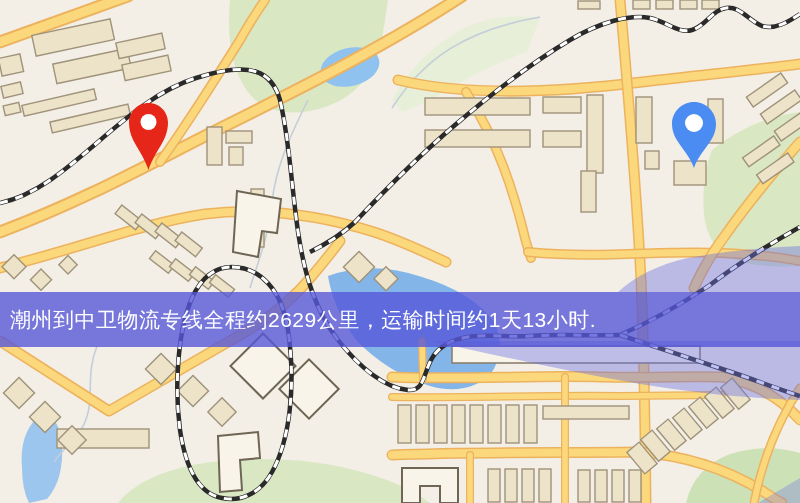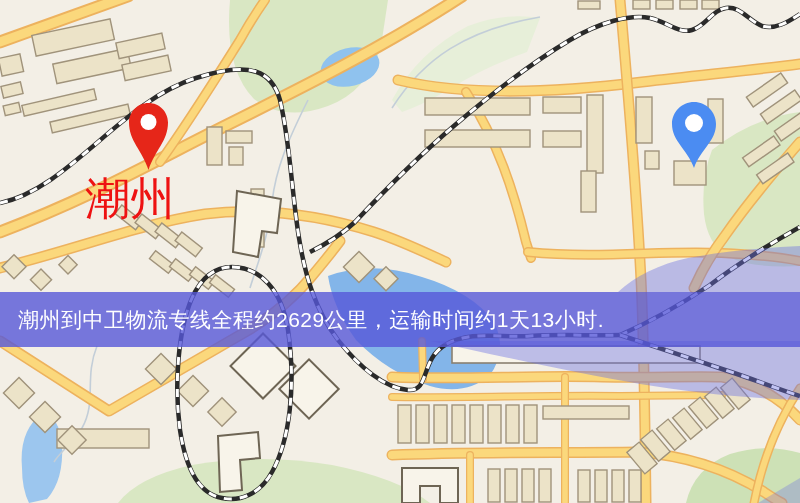--- a/index.html
+++ b/index.html
@@ -25,21 +25,21 @@
   .tint{fill:rgba(108,112,226,0.42);stroke:none;}
 
   .banner{
     position:absolute;left:0;top:292px;width:800px;height:55px;
     background:var(--banner-bg,rgba(86,88,216,0.8));
     display:flex;align-items:center;
   }
   .banner span{
     color:var(--banner-text,#fff);
     font-size:21px;letter-spacing:.5px;
-    padding-left:18px;white-space:nowrap;
+    padding-left:10px;white-space:nowrap;
   }
   .pin{position:absolute;}
   .pin svg{display:block;}
   .pin-origin{left:126px;top:100px;}
   .pin-dest{left:668px;top:100px;}
   .pin-body-origin{fill:var(--origin-pin,#e62619);}
   .pin-body-dest{fill:var(--dest-pin,#4b8cf2);}
   .map-label{
     position:absolute;font-family:"Liberation Serif", serif;
     line-height:1;white-space:nowrap;
@@ -244,21 +244,20 @@
   <div class="banner">
     <span>潮州到中卫物流专线全程约2629公里，运输时间约1天13小时.</span>
   </div>
 
   <div class="pin pin-origin">
     <svg width="45" height="72" viewBox="0 0 45 72">
       <path class="pin-body-origin" d="M22.5,70 C16,50 3,41 3,22.5 C3,11.7 11.7,3 22.5,3 C33.3,3 42,11.7 42,22.5 C42,41 29,50 22.5,70 Z"></path>
       <circle cx="22.5" cy="22" r="8" fill="#ffffff"></circle>
     </svg>
   </div>
-  <div class="map-label label-origin">潮州</div>
 
   <div class="pin pin-dest">
     <svg width="52" height="70" viewBox="0 0 52 70">
       <path class="pin-body-dest" d="M26,68 C19,49 4,41 4,24 C4,11.8 13.8,2 26,2 C38.2,2 48,11.8 48,24 C48,41 33,49 26,68 Z"></path>
       <circle cx="26" cy="23" r="9" fill="#ffffff"></circle>
     </svg>
   </div>
 
 </div>
 

